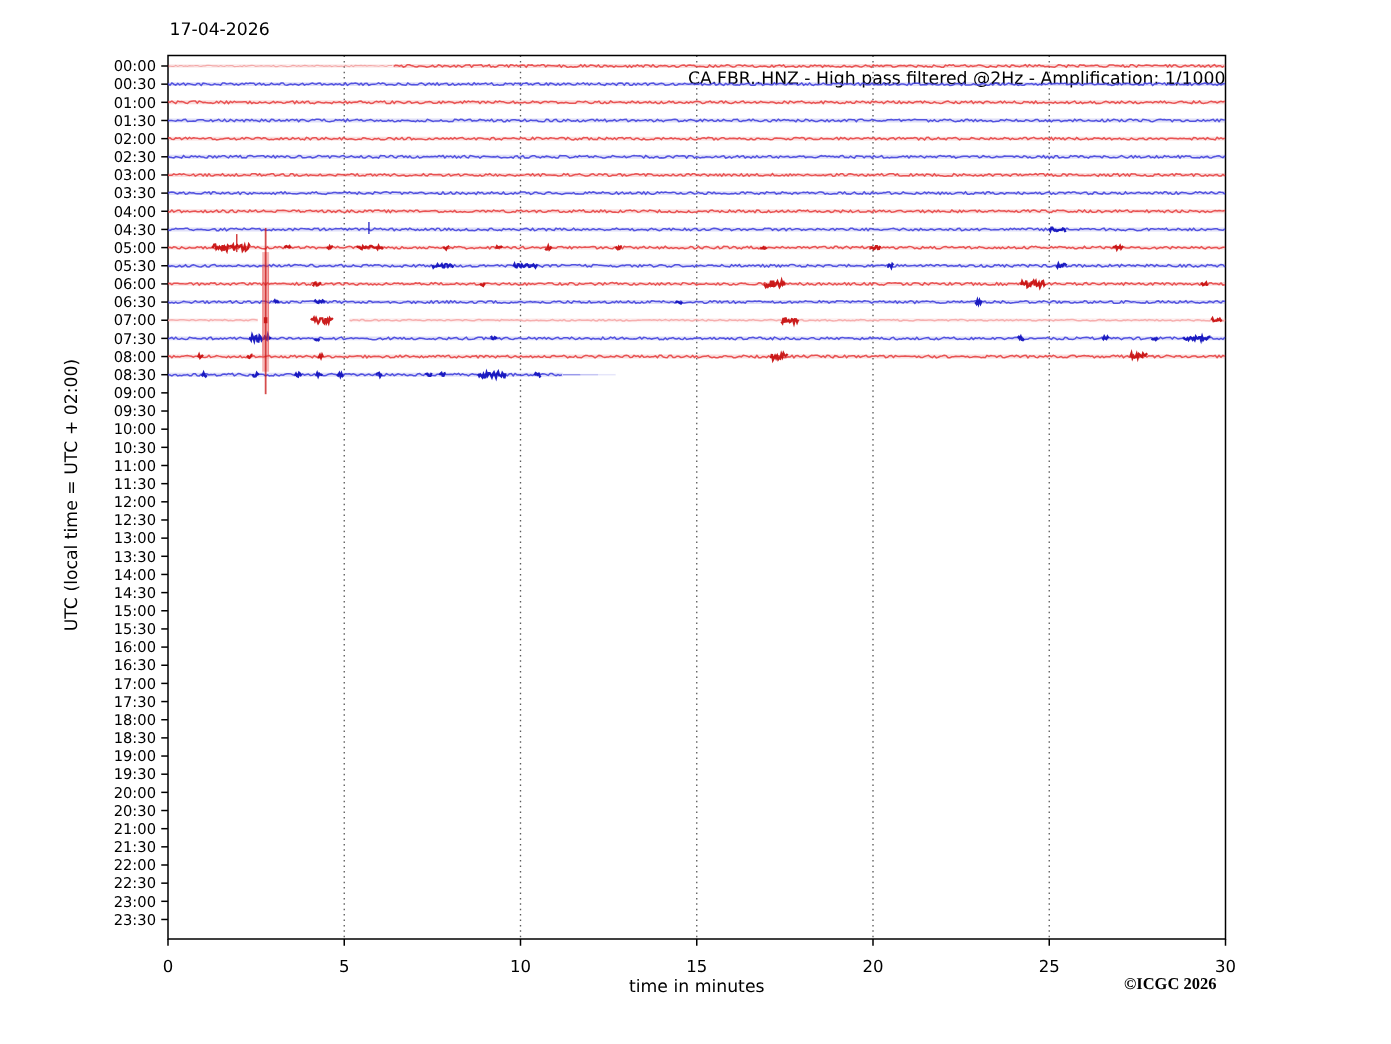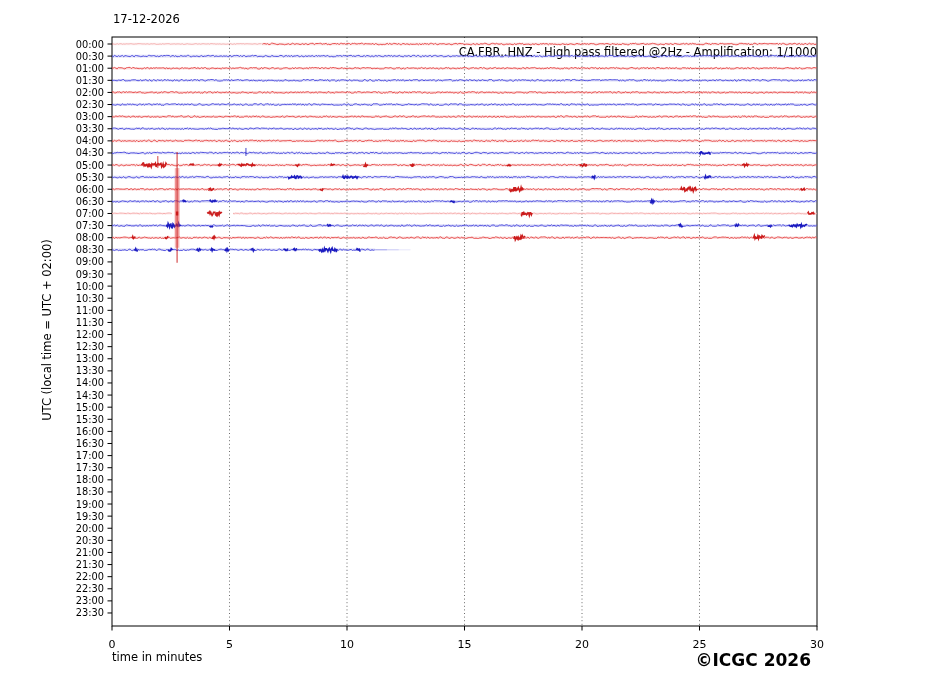--- a/index.html
+++ b/index.html
@@ -1,30 +1,30 @@
 <!DOCTYPE html>
 <html><head>
 <meta charset="utf-8">
 <style>
   html,body{margin:0;padding:0;background:#ffffff;}
   body{width:927px;height:696px;position:relative;font-family:"DejaVu Sans",sans-serif;color:#000;}
   #stage{position:absolute;left:0;top:0;width:927px;height:696px;background:#fff;overflow:hidden;}
   .ttl{position:absolute;top:12px;font-size:11.5px;line-height:14px;white-space:nowrap;}
   #title-left{left:113px;}
   #title-right{right:110px;text-align:right;margin-top:33px;}
-  #xlabel{position:absolute;left:112px;width:705px;top:650px;font-size:11.5px;}
+  #xlabel{position:absolute;left:112px;width:705px;top:650px;text-align:center;font-size:11.5px;}
   #ylabel{position:absolute;left:47px;top:330px;transform:translate(-50%,-50%) rotate(-90deg);font-size:11.5px;white-space:nowrap;}
-  #copyright{position:absolute;right:116px;top:650px;font-size:17px;font-weight:bold;white-space:nowrap;}
+  #copyright{position:absolute;right:116px;top:650px;font-size:11px;font-weight:bold;white-space:nowrap;font-family:Liberation Serif, serif;}
   svg{position:absolute;left:0;top:0;}
 </style>
 </head>
 <body>
 
 <div id="stage">
-  <div id="title-left" class="ttl">17-12-2026</div>
+  <div id="title-left" class="ttl">17-04-2026</div>
   <div id="title-right" class="ttl">CA.FBR..HNZ - High pass filtered @2Hz - Amplification: 1/1000</div>
   <div id="ylabel">UTC (local time = UTC + 02:00)</div>
   <div id="xlabel">time in minutes</div>
   <div id="copyright">©ICGC 2026</div>
 <svg width="927" height="696" viewBox="0 0 927 696">
       <line x1="229.5" y1="37" x2="229.5" y2="626" stroke="#333333" stroke-width="0.9" stroke-dasharray="1 2.6" opacity="0.8"></line>
       <line x1="347" y1="37" x2="347" y2="626" stroke="#333333" stroke-width="0.9" stroke-dasharray="1 2.6" opacity="0.8"></line>
       <line x1="464.5" y1="37" x2="464.5" y2="626" stroke="#333333" stroke-width="0.9" stroke-dasharray="1 2.6" opacity="0.8"></line>
       <line x1="582" y1="37" x2="582" y2="626" stroke="#333333" stroke-width="0.9" stroke-dasharray="1 2.6" opacity="0.8"></line>
       <line x1="699.5" y1="37" x2="699.5" y2="626" stroke="#333333" stroke-width="0.9" stroke-dasharray="1 2.6" opacity="0.8"></line>

